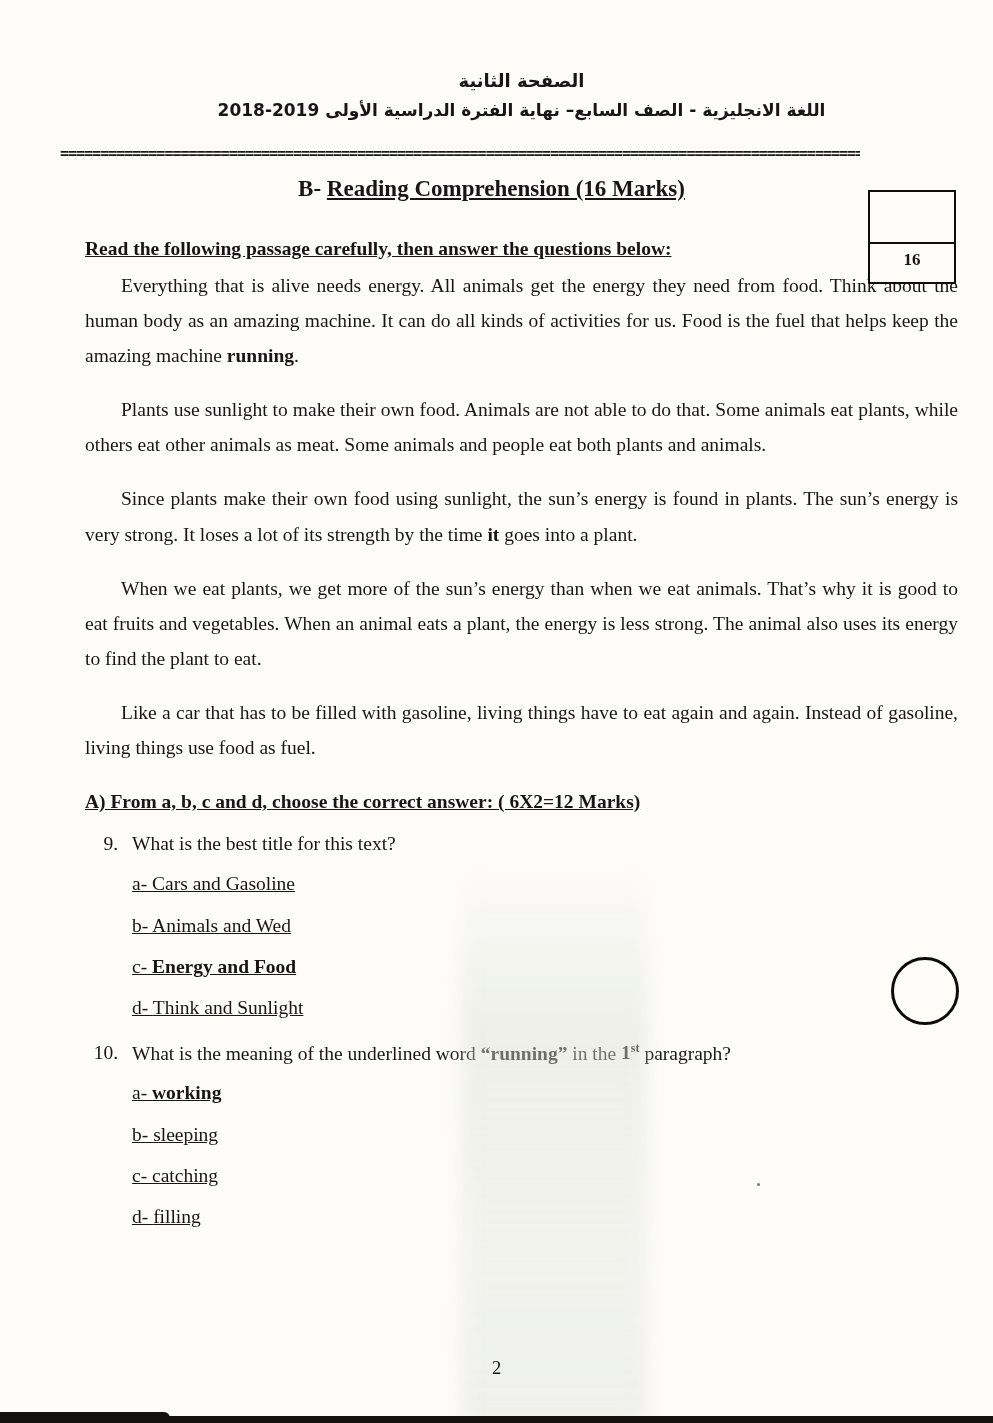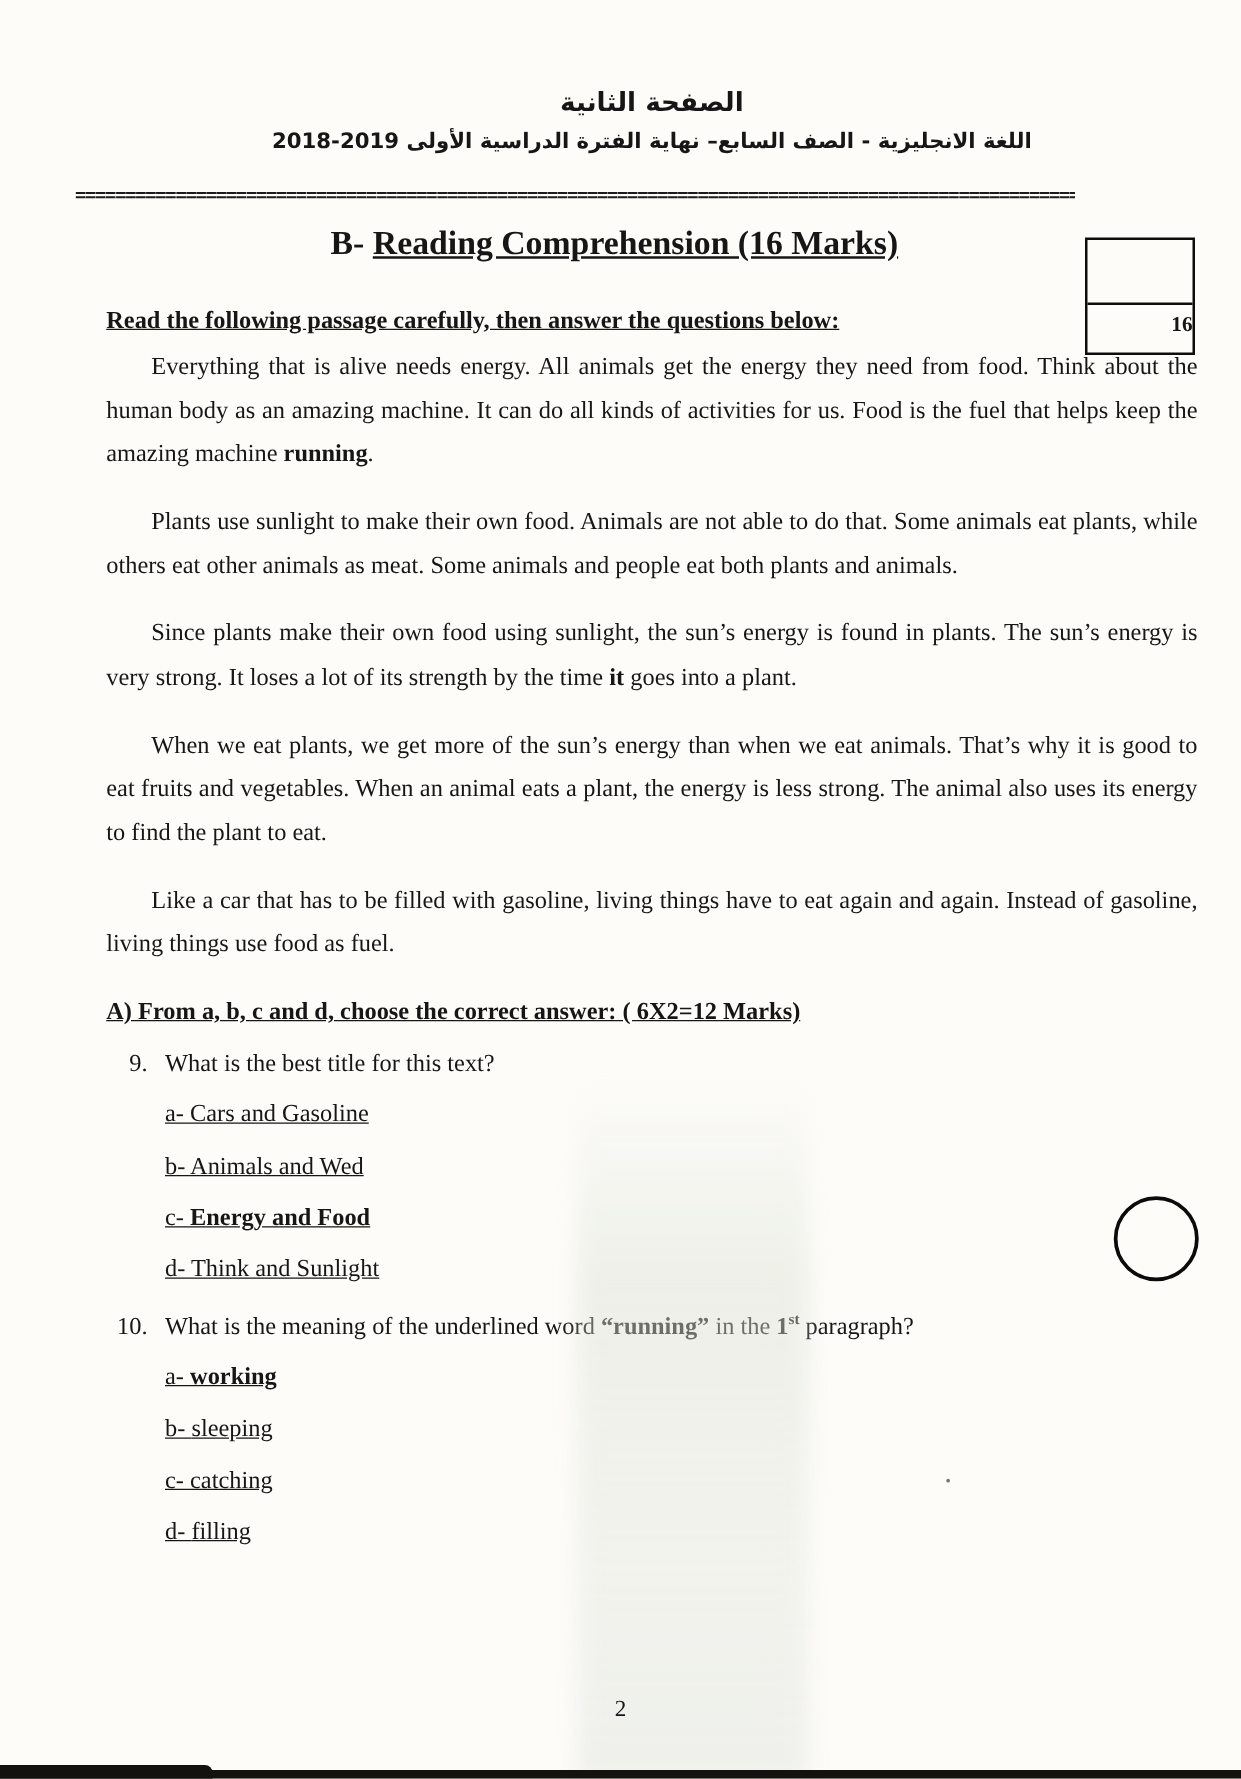--- a/index.html
+++ b/index.html
@@ -13,21 +13,21 @@
   }
   .page {
     position: absolute; inset: 0;
     padding: 70px 35px 0 85px;
     box-sizing: border-box;
   }
   
   .arabic-header { text-align: center; direction: rtl; }
   .ar-title {
     font-family: "DejaVu Sans", sans-serif;
-    font-size: 21px; font-weight: bold;
+    font-size: 18px; font-weight: bold;
   }
   .ar-subtitle {
     font-family: "DejaVu Sans", sans-serif;
     font-size: 17px; font-weight: bold;
     margin-top: 9px;
   }
   
   .divider {
     margin: 24px 0 0 -25px;
     width: 800px; height: 22px;
@@ -39,26 +39,26 @@
   }
   
   .marks-box {
     position: absolute; right: 37px; top: 190px;
     width: 84px; height: 90px;
     border: 2px solid #0d0d0d;
     background: #fdfcf9;
   }
   .marks-top { height: 50px; border-bottom: 2px solid #0d0d0d; }
   .marks-value {
-    text-align: right; font-weight: bold; font-size: 17px;
+    text-align: center; font-weight: bold; font-size: 17px;
     padding-top: 6px;
   }
   .b-title {
     margin: 10px 60px 0 0; text-align: center;
-    font-size: 27px; font-weight: bold;
+    font-size: 23px; font-weight: bold;
   }
   .u { text-decoration: underline; }
   .instruction {
     margin: 36px 0 8px 0;
     font-size: 19.5px; font-weight: bold;
   }
   p.passage {
     font-size: 19.5px; line-height: 1.8;
     text-align: justify; text-indent: 36px;
     margin: 0 0 19px 0;

